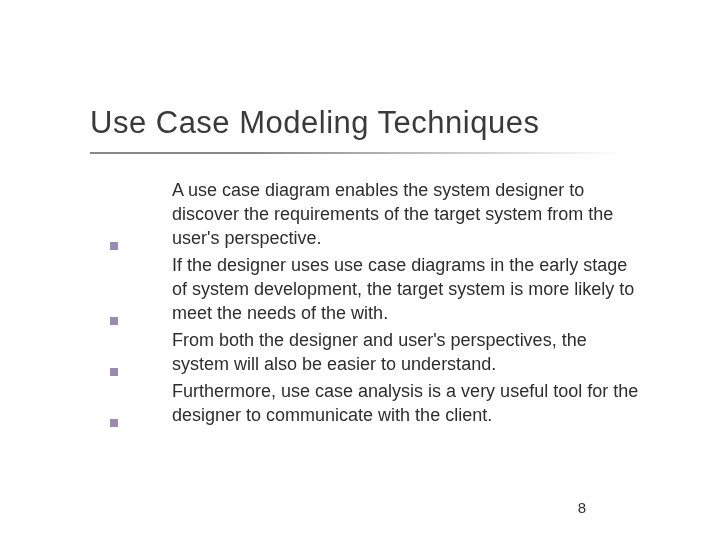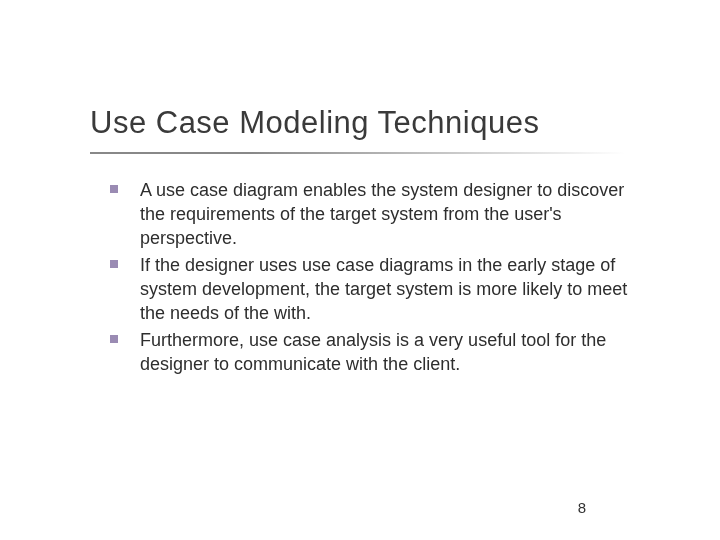--- a/index.html
+++ b/index.html
@@ -41,22 +41,23 @@
     background: linear-gradient(to right, #888888 0%, #888888 30%, rgba(136,136,136,0) 100%);
   }
   .body-block {
     position: absolute;
     left: 110px;
     top: 178px;
     width: 530px;
   }
   .bullet-row {
     display: flex;
-    align-items: flex-start;
+    align-items: flex-end;
     margin-bottom: 3px;
+    gap: 32px;
   }
   .bullet-icon {
     flex: 0 0 auto;
     width: 8px;
     height: 8px;
     background: #9a8bb3;
     margin-top: 7px;
     margin-right: 22px;
   }
   .bullet-text {
@@ -88,20 +89,24 @@
     <div class="bullet-row">
       <div class="bullet-icon"></div>
       <div class="bullet-text">A use case diagram enables the system designer to discover the requirements of the target system from the user's perspective.</div>
     </div>
 
     <div class="bullet-row">
       <div class="bullet-icon"></div>
       <div class="bullet-text">If the designer uses use case diagrams in the early stage of system development, the target system is more likely to meet the needs of the with.</div>
     </div>
 
+    <div class="bullet-row">
+      <div class="bullet-icon"></div>
+      <div class="bullet-text">From both the designer and user's perspectives, the system will also be easier to understand.</div>
+    </div>
 
     <div class="bullet-row">
       <div class="bullet-icon"></div>
       <div class="bullet-text">Furthermore, use case analysis is a very useful tool for the designer to communicate with the client.</div>
     </div>
 
   </div>
 
   <div class="page-number">8</div>
 

